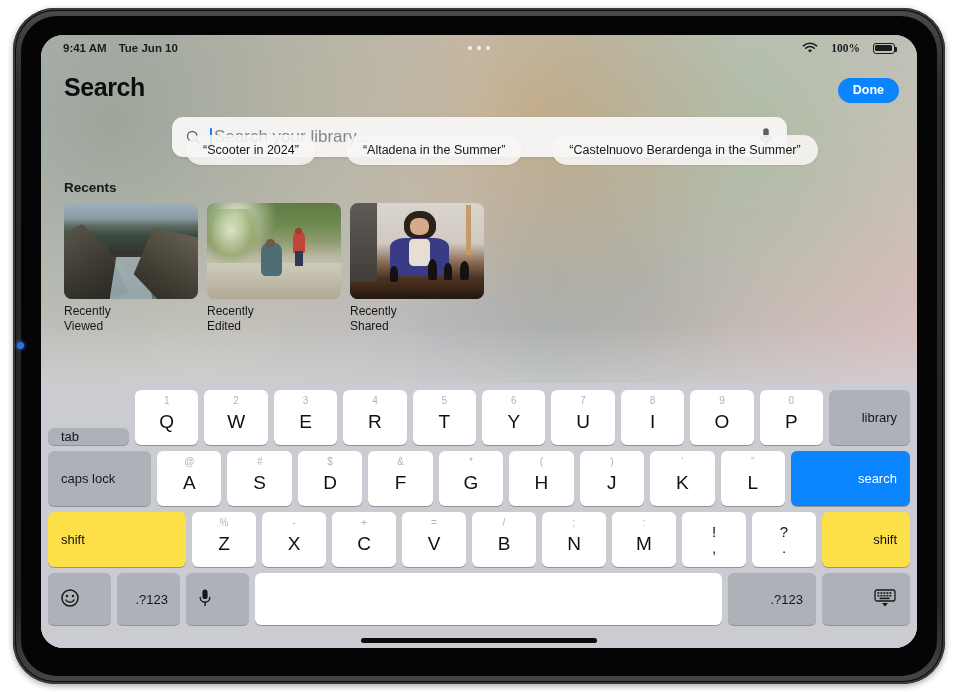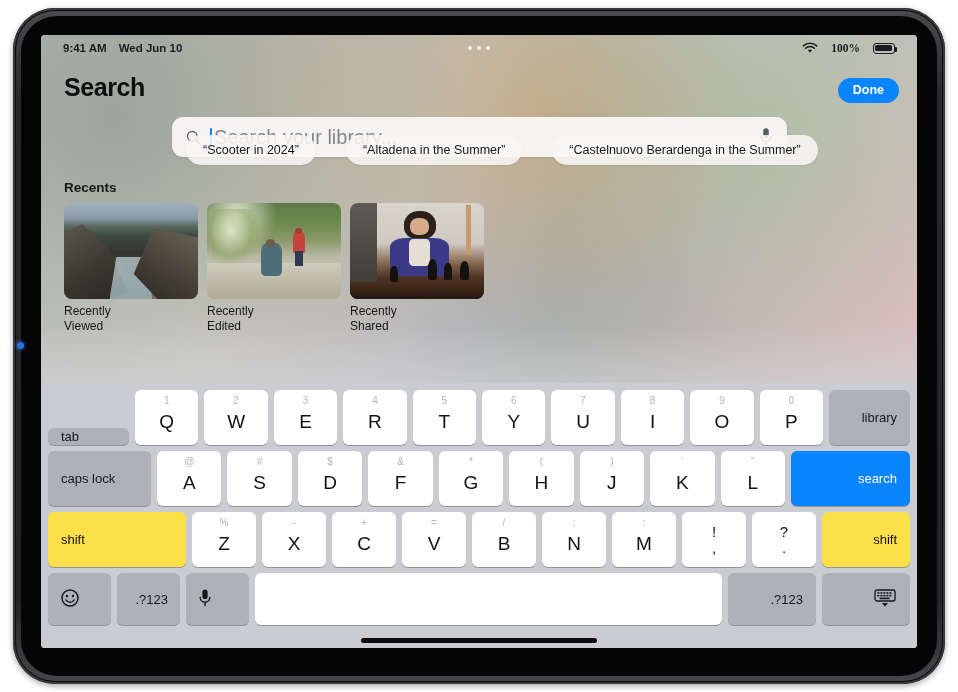--- a/index.html
+++ b/index.html
@@ -44,21 +44,21 @@
     width: 7px; height: 7px; border-radius: 50%;
     background: #2f6fe0;
     box-shadow: 0 0 4px #2f6fe0;
   }
 
   
   #screen {
     position: absolute;
     left: 41px; top: 35px;
     width: 876px; height: 613px;
-    border-radius: 4px;
+    border-radius: 22px;
     overflow: hidden;
     background: #cfcfd4;
   }
 
   
   .backdrop {
     position: absolute; inset: 0;
     background:
       radial-gradient(circle at 8% 14%, rgba(150,160,150,.85) 0%, rgba(150,160,150,0) 38%),
       radial-gradient(circle at 30% 10%, rgba(205,190,165,.8) 0%, rgba(205,190,165,0) 34%),
@@ -118,21 +118,21 @@
     position: absolute; left: 131px; top: 52px;
     width: 615px; height: 40px;
     background: #f4f3f1;
     border-radius: 11px;
     display: flex; align-items: center;
     padding: 0 13px;
     box-shadow: 0 1px 3px rgba(0,0,0,.10);
   }
   .sf-icon { width: 17px; height: 17px; flex: 0 0 auto; color: #69696d; }
   .caret { width: 2px; height: 19px; background: #0a84ff; margin: 0 2px 0 8px; border-radius: 1px; }
-  .sf-placeholder { font-size: 20px; color: #86868a; }
+  .sf-placeholder { font-size: 17px; color: #86868a; }
   .mic-btn { margin-left: auto; width: 16px; height: 20px; color: #5d5d61; cursor: pointer; }
 
   
   .chips {
     position: absolute; left: 145px; top: 100px;
     display: flex; gap: 30px; align-items: center;
   }
   .chip {
     background: rgba(248,246,244,.88);
     border-radius: 17px;
@@ -280,21 +280,21 @@
   <div class="bezel-inner"></div>
   <div class="volume-dot"></div>
 
   <div id="screen">
     <div class="backdrop"></div>
     <div class="backdrop-fade"></div>
 
     <div class="statusbar">
       <div class="sb-left">
         <span>9:41 AM</span>
-        <span>Wed Jun 10</span>
+        <span>Tue Jun 10</span>
       </div>
       <div class="sb-dots">
         <i></i>
           <i></i>
           <i></i>
       </div>
       <div class="sb-right">
         <svg width="16" height="12" viewBox="0 0 16 12">
           <path d="M8 10.6 L5.9 8.3 A3.2 3.2 0 0 1 10.1 8.3 Z" fill="#1b1b1d"></path>
           <path d="M3.6 6.2 A6.4 6.4 0 0 1 12.4 6.2" stroke="#1b1b1d" stroke-width="1.5" fill="none" stroke-linecap="round"></path>

